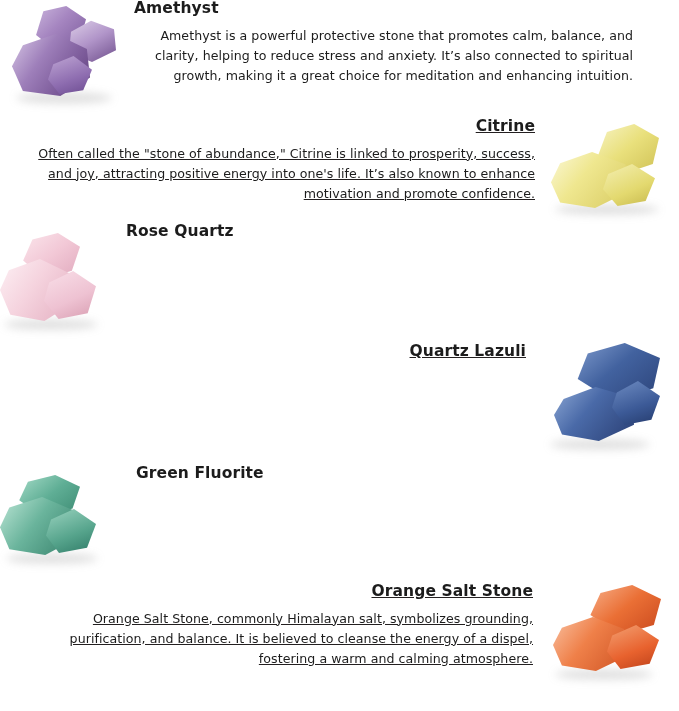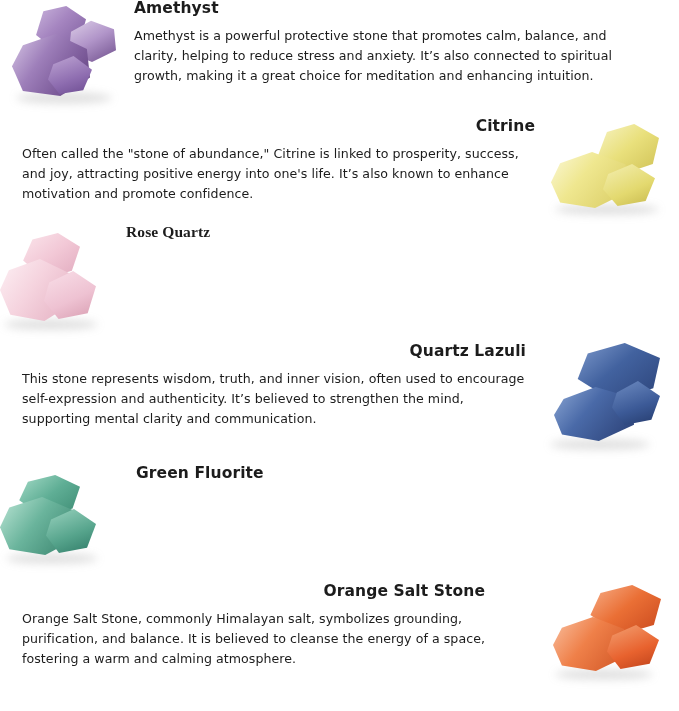--- a/index.html
+++ b/index.html
@@ -25,20 +25,21 @@
     width: 679px;
     box-sizing: border-box;
     display: flex;
     align-items: flex-start;
   }
   .entry.left-img {
     flex-direction: row;
   }
   .entry.right-img {
     flex-direction: row-reverse;
+    text-decoration: underline;
   }
   .stone-art {
     position: relative;
     flex: 0 0 auto;
   }
   .text-col {
     flex: 1 1 auto;
     box-sizing: border-box;
   }
   .entry.left-img .text-col {
@@ -60,20 +61,21 @@
   }
   .entry.right-img .stone-title {
     text-align: right;
   }
   .stone-desc {
     font-size: 12.6px;
     line-height: 1.58;
     color: #1c1c1c;
     margin: 0;
     letter-spacing: 0.05px;
+    text-align: right;
   }
 
   
   .cluster {
     position: relative;
   }
   .rock {
     position: absolute;
     border-radius: 6px;
   }
@@ -146,21 +148,21 @@
                     background:linear-gradient(155deg,#f4efb2 0%,#e3d96f 60%,#c6b84c 100%);
                     clip-path: polygon(10% 24%, 56% 0%, 100% 34%, 82% 88%, 28% 100%, 0% 60%);"></div>
       </div>
     </div>
     <div class="text-col">
       <div class="stone-title">Citrine</div>
       <p class="stone-desc">Often called the "stone of abundance," Citrine is linked to prosperity, success, and joy, attracting positive energy into one's life. It’s also known to enhance motivation and promote confidence.</p>
     </div>
   </div>
 
-  <div class="entry left-img" style="height:120px;font-family:Liberation Serif, serif;">
+  <div class="entry left-img" style="height:120px;">
     <div class="stone-art">
       <div class="cluster" id="rose-art">
         <div class="shadow" style="left:4px; top:86px; width:94px; height:11px;"></div>
         <div class="rock" style="left:22px; top:0px; width:58px; height:46px;
                     background:linear-gradient(140deg,#fbe6ec 0%,#f2c8d6 50%,#e0a9bd 100%);
                     clip-path: polygon(18% 14%, 62% 0%, 100% 30%, 86% 82%, 38% 100%, 2% 60%);"></div>
         <div class="rock" style="left:0px; top:26px; width:74px; height:62px;
                     background:linear-gradient(125deg,#fdf0f4 0%,#f5d3de 45%,#e3aec0 100%);
                     clip-path: polygon(12% 18%, 54% 0%, 96% 24%, 100% 70%, 60% 100%, 14% 90%, 0% 50%);"></div>
         <div class="rock" style="left:44px; top:38px; width:52px; height:48px;
@@ -183,21 +185,20 @@
         <div class="rock" style="left:18px; top:44px; width:80px; height:54px;
                     background:linear-gradient(130deg,#8ca7d4 0%,#4a6aa8 42%,#2a3f74 100%);
                     clip-path: polygon(12% 22%, 52% 0%, 98% 20%, 100% 70%, 56% 100%, 10% 88%, 0% 52%);"></div>
         <div class="rock" style="left:76px; top:38px; width:48px; height:44px;
                     background:linear-gradient(160deg,#6e8cc2 0%,#3c5a97 58%,#243a6b 100%);
                     clip-path: polygon(10% 26%, 54% 0%, 100% 34%, 82% 88%, 26% 100%, 0% 60%);"></div>
       </div>
     </div>
     <div class="text-col">
       <div class="stone-title">Quartz Lazuli</div>
-      <p class="stone-desc">This stone represents wisdom, truth, and inner vision, often used to encourage self-expression and authenticity. It’s believed to strengthen the mind, supporting mental clarity and communication.</p>
     </div>
   </div>
 
   <div class="entry left-img" style="height:118px;">
     <div class="stone-art">
       <div class="cluster" id="fluorite-art">
         <div class="shadow" style="left:6px; top:78px; width:92px; height:11px;"></div>
         <div class="rock" style="left:18px; top:0px; width:62px; height:42px;
                     background:linear-gradient(140deg,#a6dcc8 0%,#5fae95 50%,#3c8a72 100%);
                     clip-path: polygon(16% 16%, 60% 0%, 100% 28%, 88% 80%, 40% 100%, 2% 60%);"></div>
@@ -207,34 +208,34 @@
         <div class="rock" style="left:46px; top:34px; width:50px; height:44px;
                     background:linear-gradient(158deg,#9ad3bf 0%,#56a48c 58%,#2f7a66 100%);
                     clip-path: polygon(10% 24%, 56% 0%, 100% 34%, 82% 88%, 26% 100%, 0% 60%);"></div>
       </div>
     </div>
     <div class="text-col">
       <div class="stone-title">Green Fluorite</div>
     </div>
   </div>
 
-  <div class="entry right-img" style="height:110px;gap:48px;">
+  <div class="entry right-img" style="height:110px;">
     <div class="stone-art">
       <div class="cluster" id="orange-art">
         <div class="shadow" style="left:12px; top:84px; width:98px; height:11px;"></div>
         <div class="rock" style="left:46px; top:0px; width:72px; height:50px;
                     background:linear-gradient(140deg,#f7b08a 0%,#ea6f35 48%,#c9481d 100%);
                     clip-path: polygon(16% 16%, 60% 0%, 100% 28%, 90% 80%, 42% 100%, 2% 60%);"></div>
         <div class="rock" style="left:10px; top:32px; width:74px; height:54px;
                     background:linear-gradient(128deg,#f9c0a0 0%,#ef8049 45%,#cf5424 100%);
                     clip-path: polygon(12% 20%, 54% 0%, 96% 22%, 100% 72%, 58% 100%, 12% 90%, 0% 52%);"></div>
         <div class="rock" style="left:64px; top:40px; width:52px; height:44px;
                     background:linear-gradient(158deg,#f3a173 0%,#e8622e 58%,#bc4019 100%);
                     clip-path: polygon(10% 24%, 56% 0%, 100% 34%, 82% 88%, 26% 100%, 0% 60%);"></div>
       </div>
     </div>
     <div class="text-col">
       <div class="stone-title">Orange Salt Stone</div>
-      <p class="stone-desc">Orange Salt Stone, commonly Himalayan salt, symbolizes grounding, purification, and balance. It is believed to cleanse the energy of a space, fostering a warm and calming atmosphere.</p>
+      <p class="stone-desc">Orange Salt Stone, commonly Himalayan salt, symbolizes grounding, purification, and balance. It is believed to cleanse the energy of a dispel, fostering a warm and calming atmosphere.</p>
     </div>
   </div>
 
 </div>
 
 </body></html>

